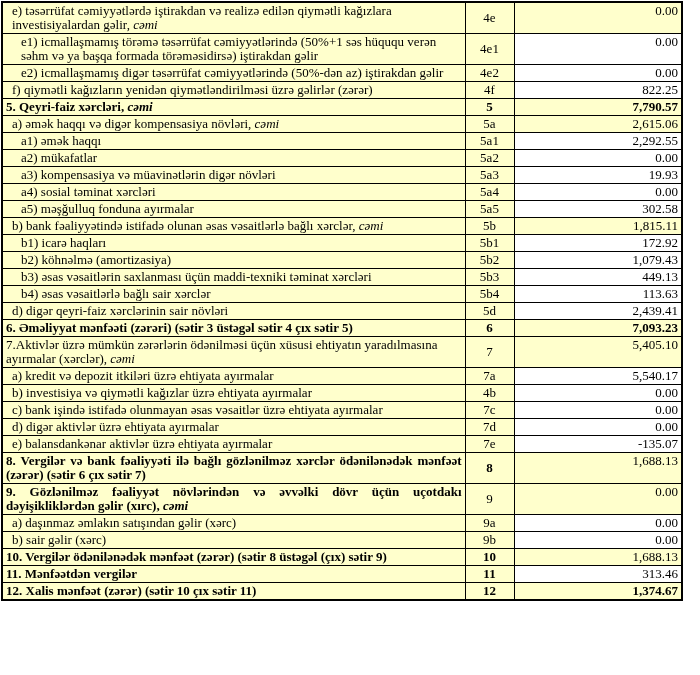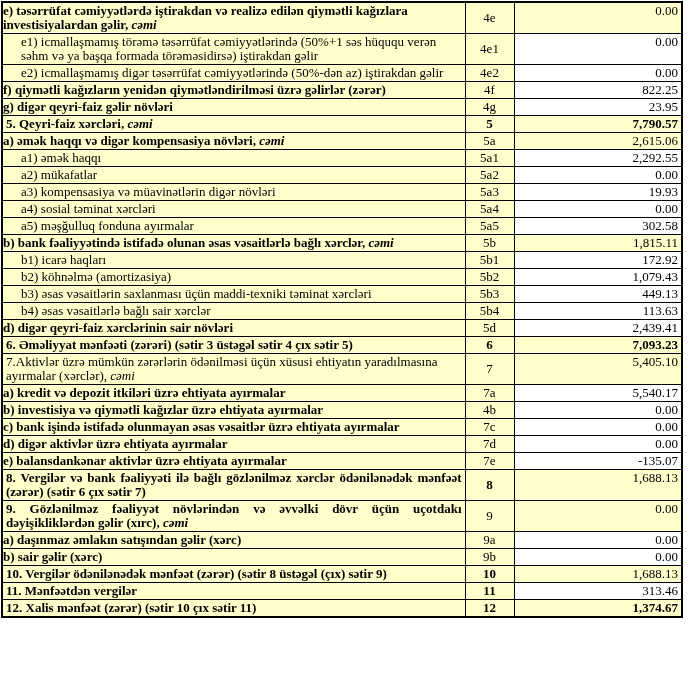--- a/index.html
+++ b/index.html
@@ -25,21 +25,21 @@
     font-size: 13px;
     line-height: 14px;
     padding: 1px 3px;
   }
   td.desc {
     background: var(--hl, #FFFFCC);
     text-align: left;
     vertical-align: middle;
   }
   td.desc.ind0 { padding-left: 3px; }
-  td.desc.ind1 { padding-left: 0; font-weight: bold; }
+  td.desc.ind1 { padding-left: 9px; }
   td.desc.ind2 { padding-left: 18px; }
   td.desc.j { text-align: justify; }
   td.code {
     background: var(--hl, #FFFFCC);
     text-align: center;
     vertical-align: middle;
   }
   td.val {
     background: var(--cell, #FFFFFF);
     text-align: right;
@@ -73,25 +73,20 @@
           <td class="desc ind2">e2) icmallaşmamış digər təsərrüfat cəmiyyətlərində (50%-dən az) iştirakdan gəlir</td>
           <td class="code">4e2</td>
           <td class="val">0.00</td>
         </tr>
         <tr>
           <td class="desc ind1">f) qiymətli kağızların yenidən qiymətləndirilməsi üzrə gəlirlər (zərər)</td>
           <td class="code">4f</td>
           <td class="val">822.25</td>
         </tr>
         <tr>
-          <td class="desc ind1">g) digər qeyri-faiz gəlir növləri</td>
-          <td class="code">4g</td>
-          <td class="val">23.95</td>
-        </tr>
-        <tr>
           <td class="desc ind0 b">5. Qeyri-faiz xərcləri, <i>cəmi</i></td>
           <td class="code b">5</td>
           <td class="val b hl">7,790.57</td>
         </tr>
         <tr>
           <td class="desc ind1">a) əmək haqqı və digər kompensasiya növləri, <i>cəmi</i></td>
           <td class="code">5a</td>
           <td class="val hl">2,615.06</td>
         </tr>
         <tr>

